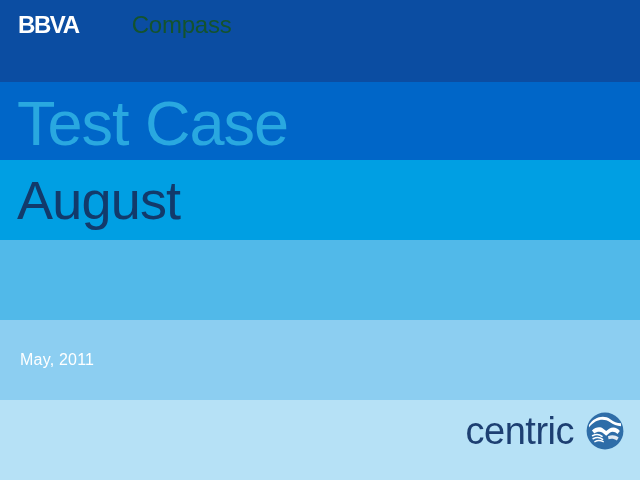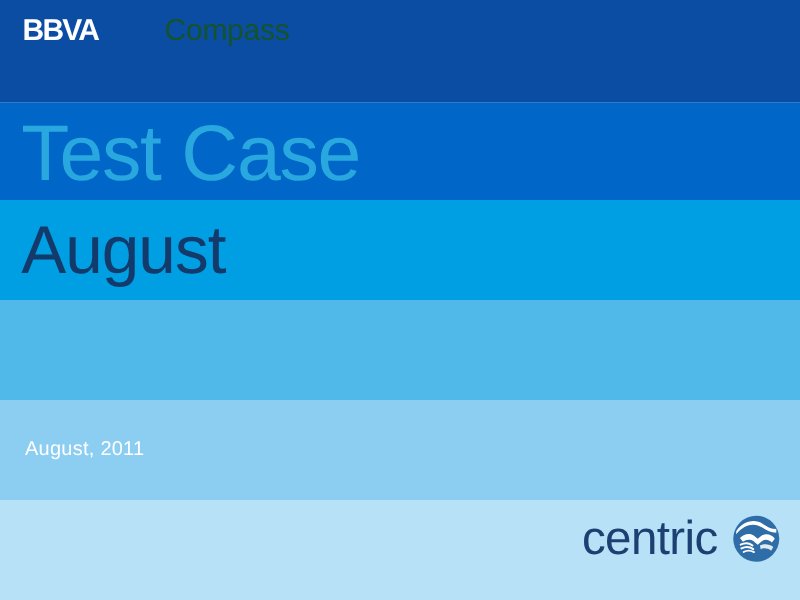--- a/index.html
+++ b/index.html
@@ -143,21 +143,21 @@
 
   <div id="brand-logo">
     <span id="brand-mark">BBVA</span>
     <span id="brand-word">Compass</span>
   </div>
 
   <div id="title-line" style="color: rgb(41, 168, 224);">Test Case</div>
 
   <div id="subtitle-line" style="color: rgb(18, 58, 107);">August</div>
 
-  <div id="date-line" style="color: rgb(255, 255, 255);">August, 2011</div>
+  <div id="date-line" style="color: rgb(255, 255, 255);">May, 2011</div>
 
   <div id="vendor-logo">
     <span id="vendor-word" style="color: rgb(29, 63, 114);">centric</span>
     <span>
       <svg id="vendor-icon" viewBox="0 0 64 64" xmlns="http://www.w3.org/2000/svg" aria-hidden="true" focusable="false">
         <circle cx="32" cy="32" r="31" fill="#2E6DA8"></circle>
 
         <path d="M5 26 C16 12, 30 10, 40 17 C46 21, 52 24, 59 24 L59 19
                  C52 19, 47 16, 41 12 C29 4, 13 9, 5 22 Z" fill="#FFFFFF"></path>
 

